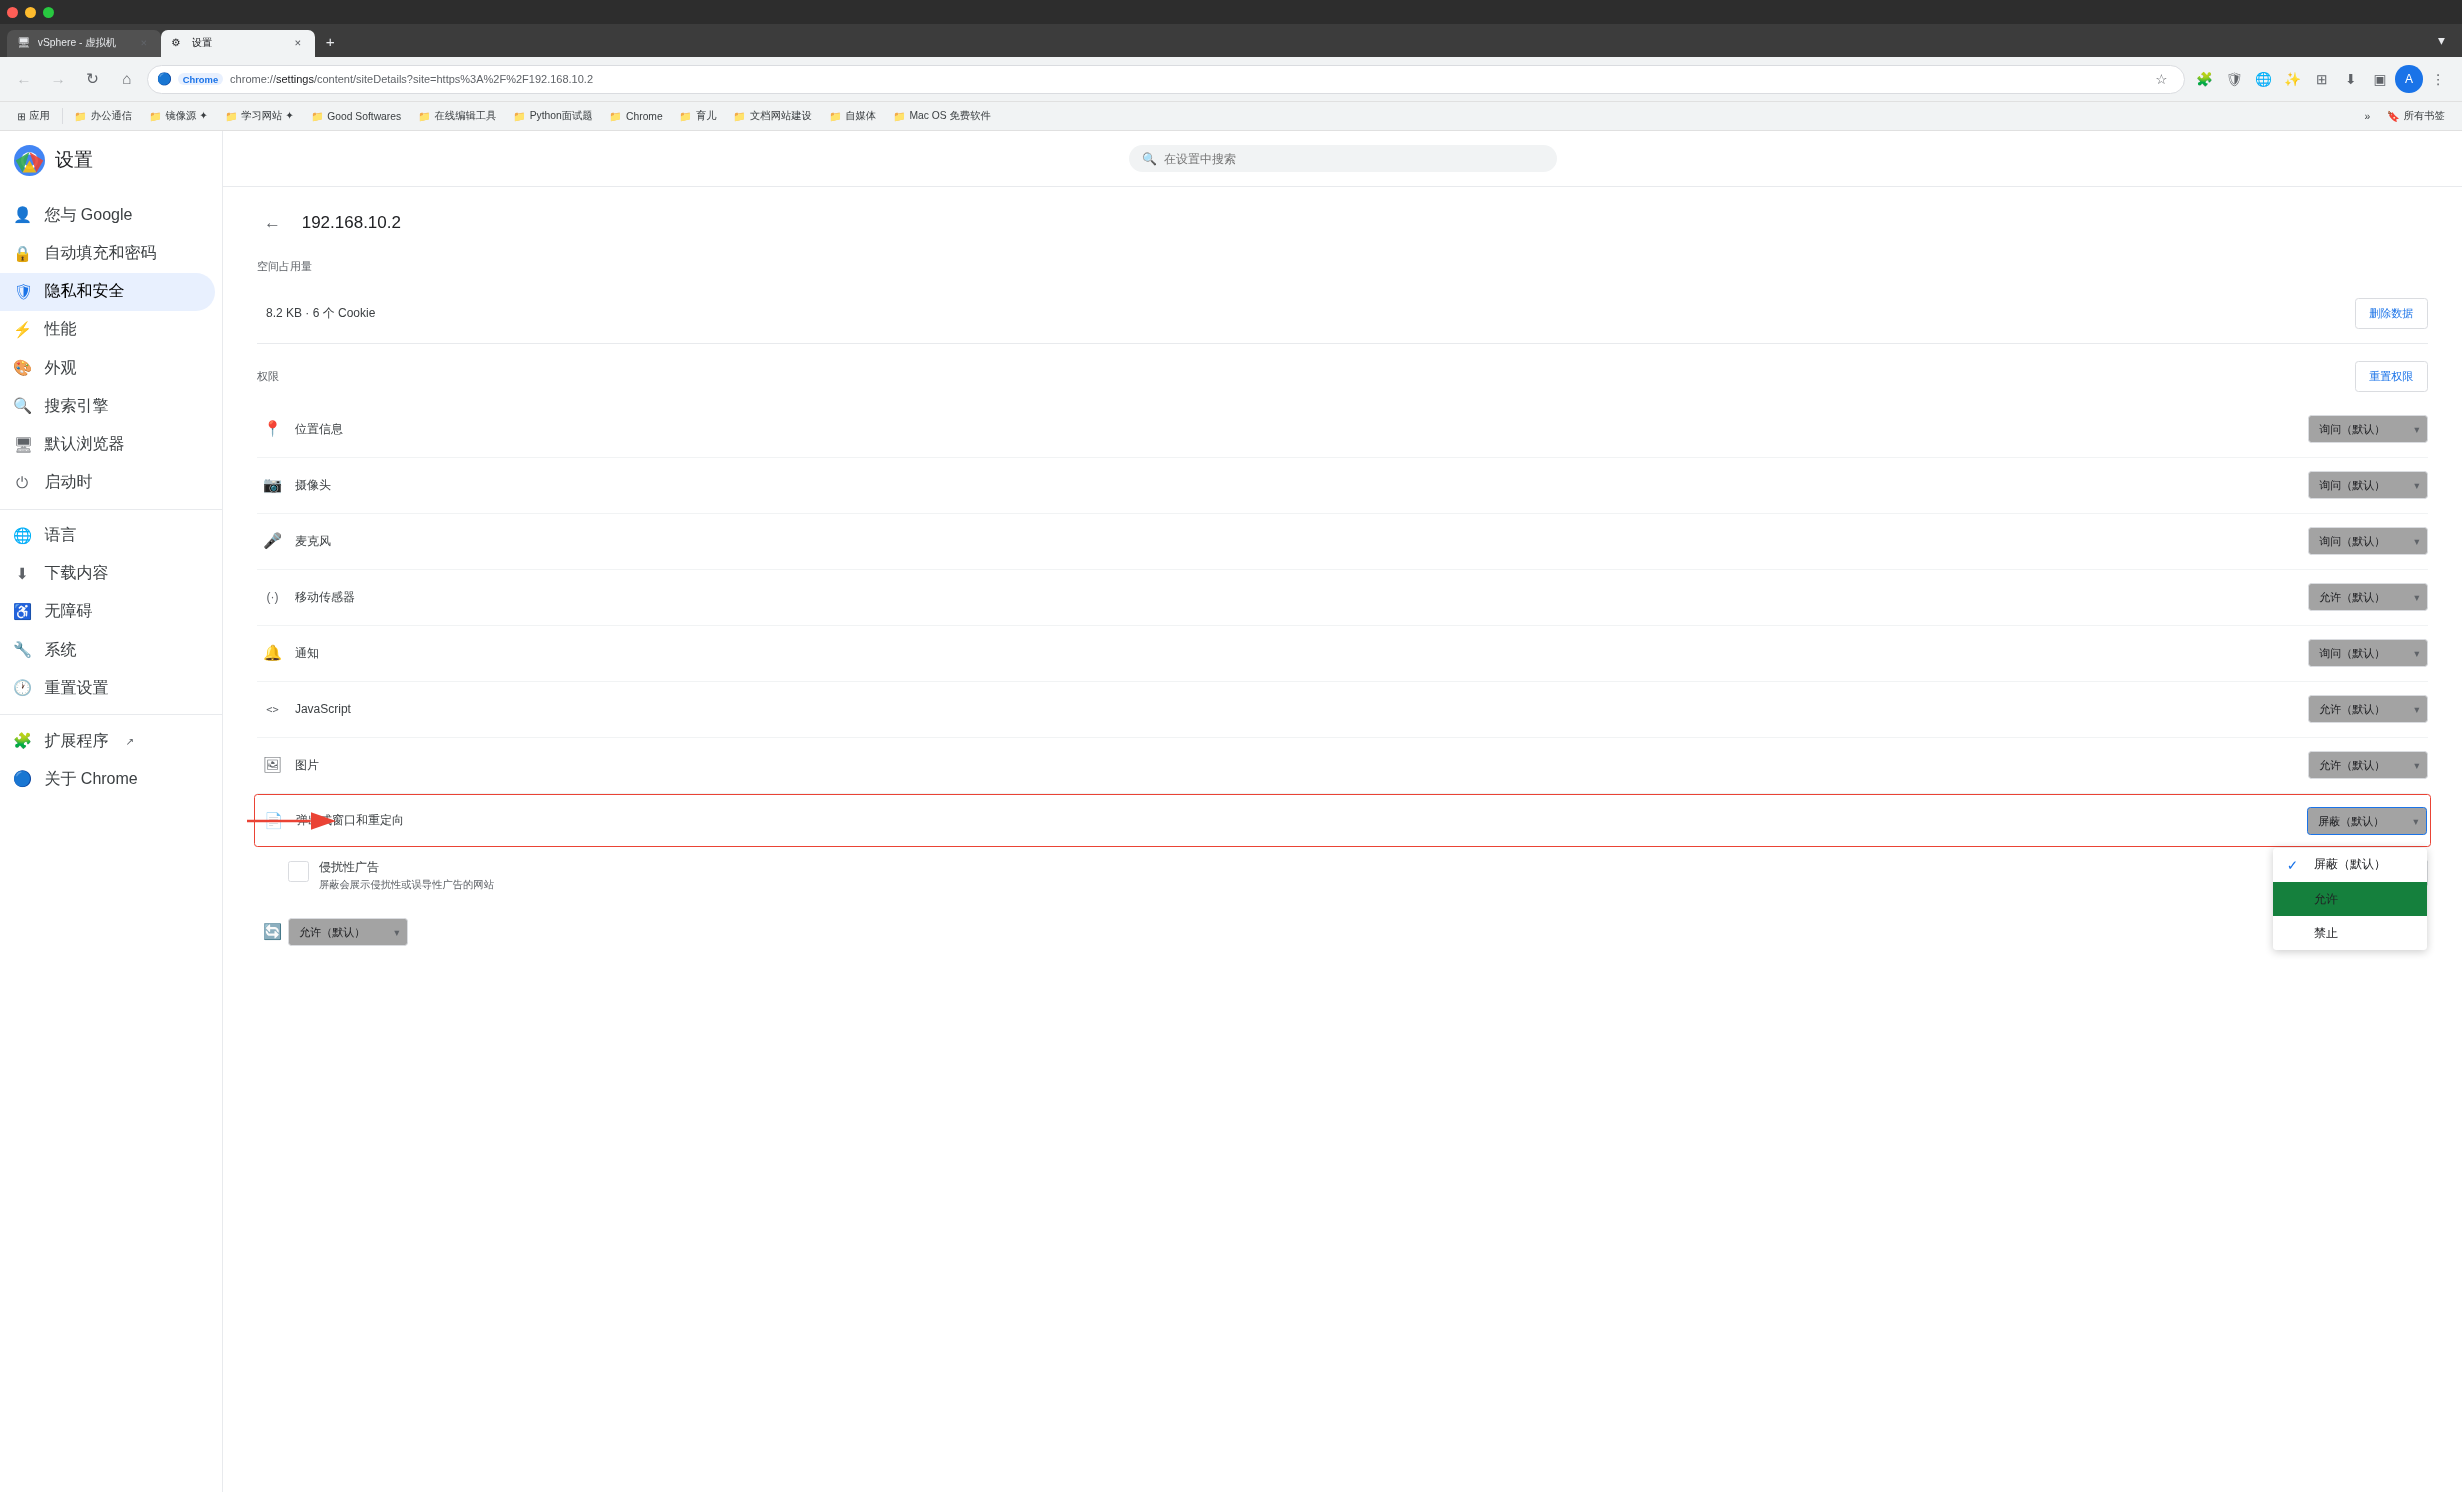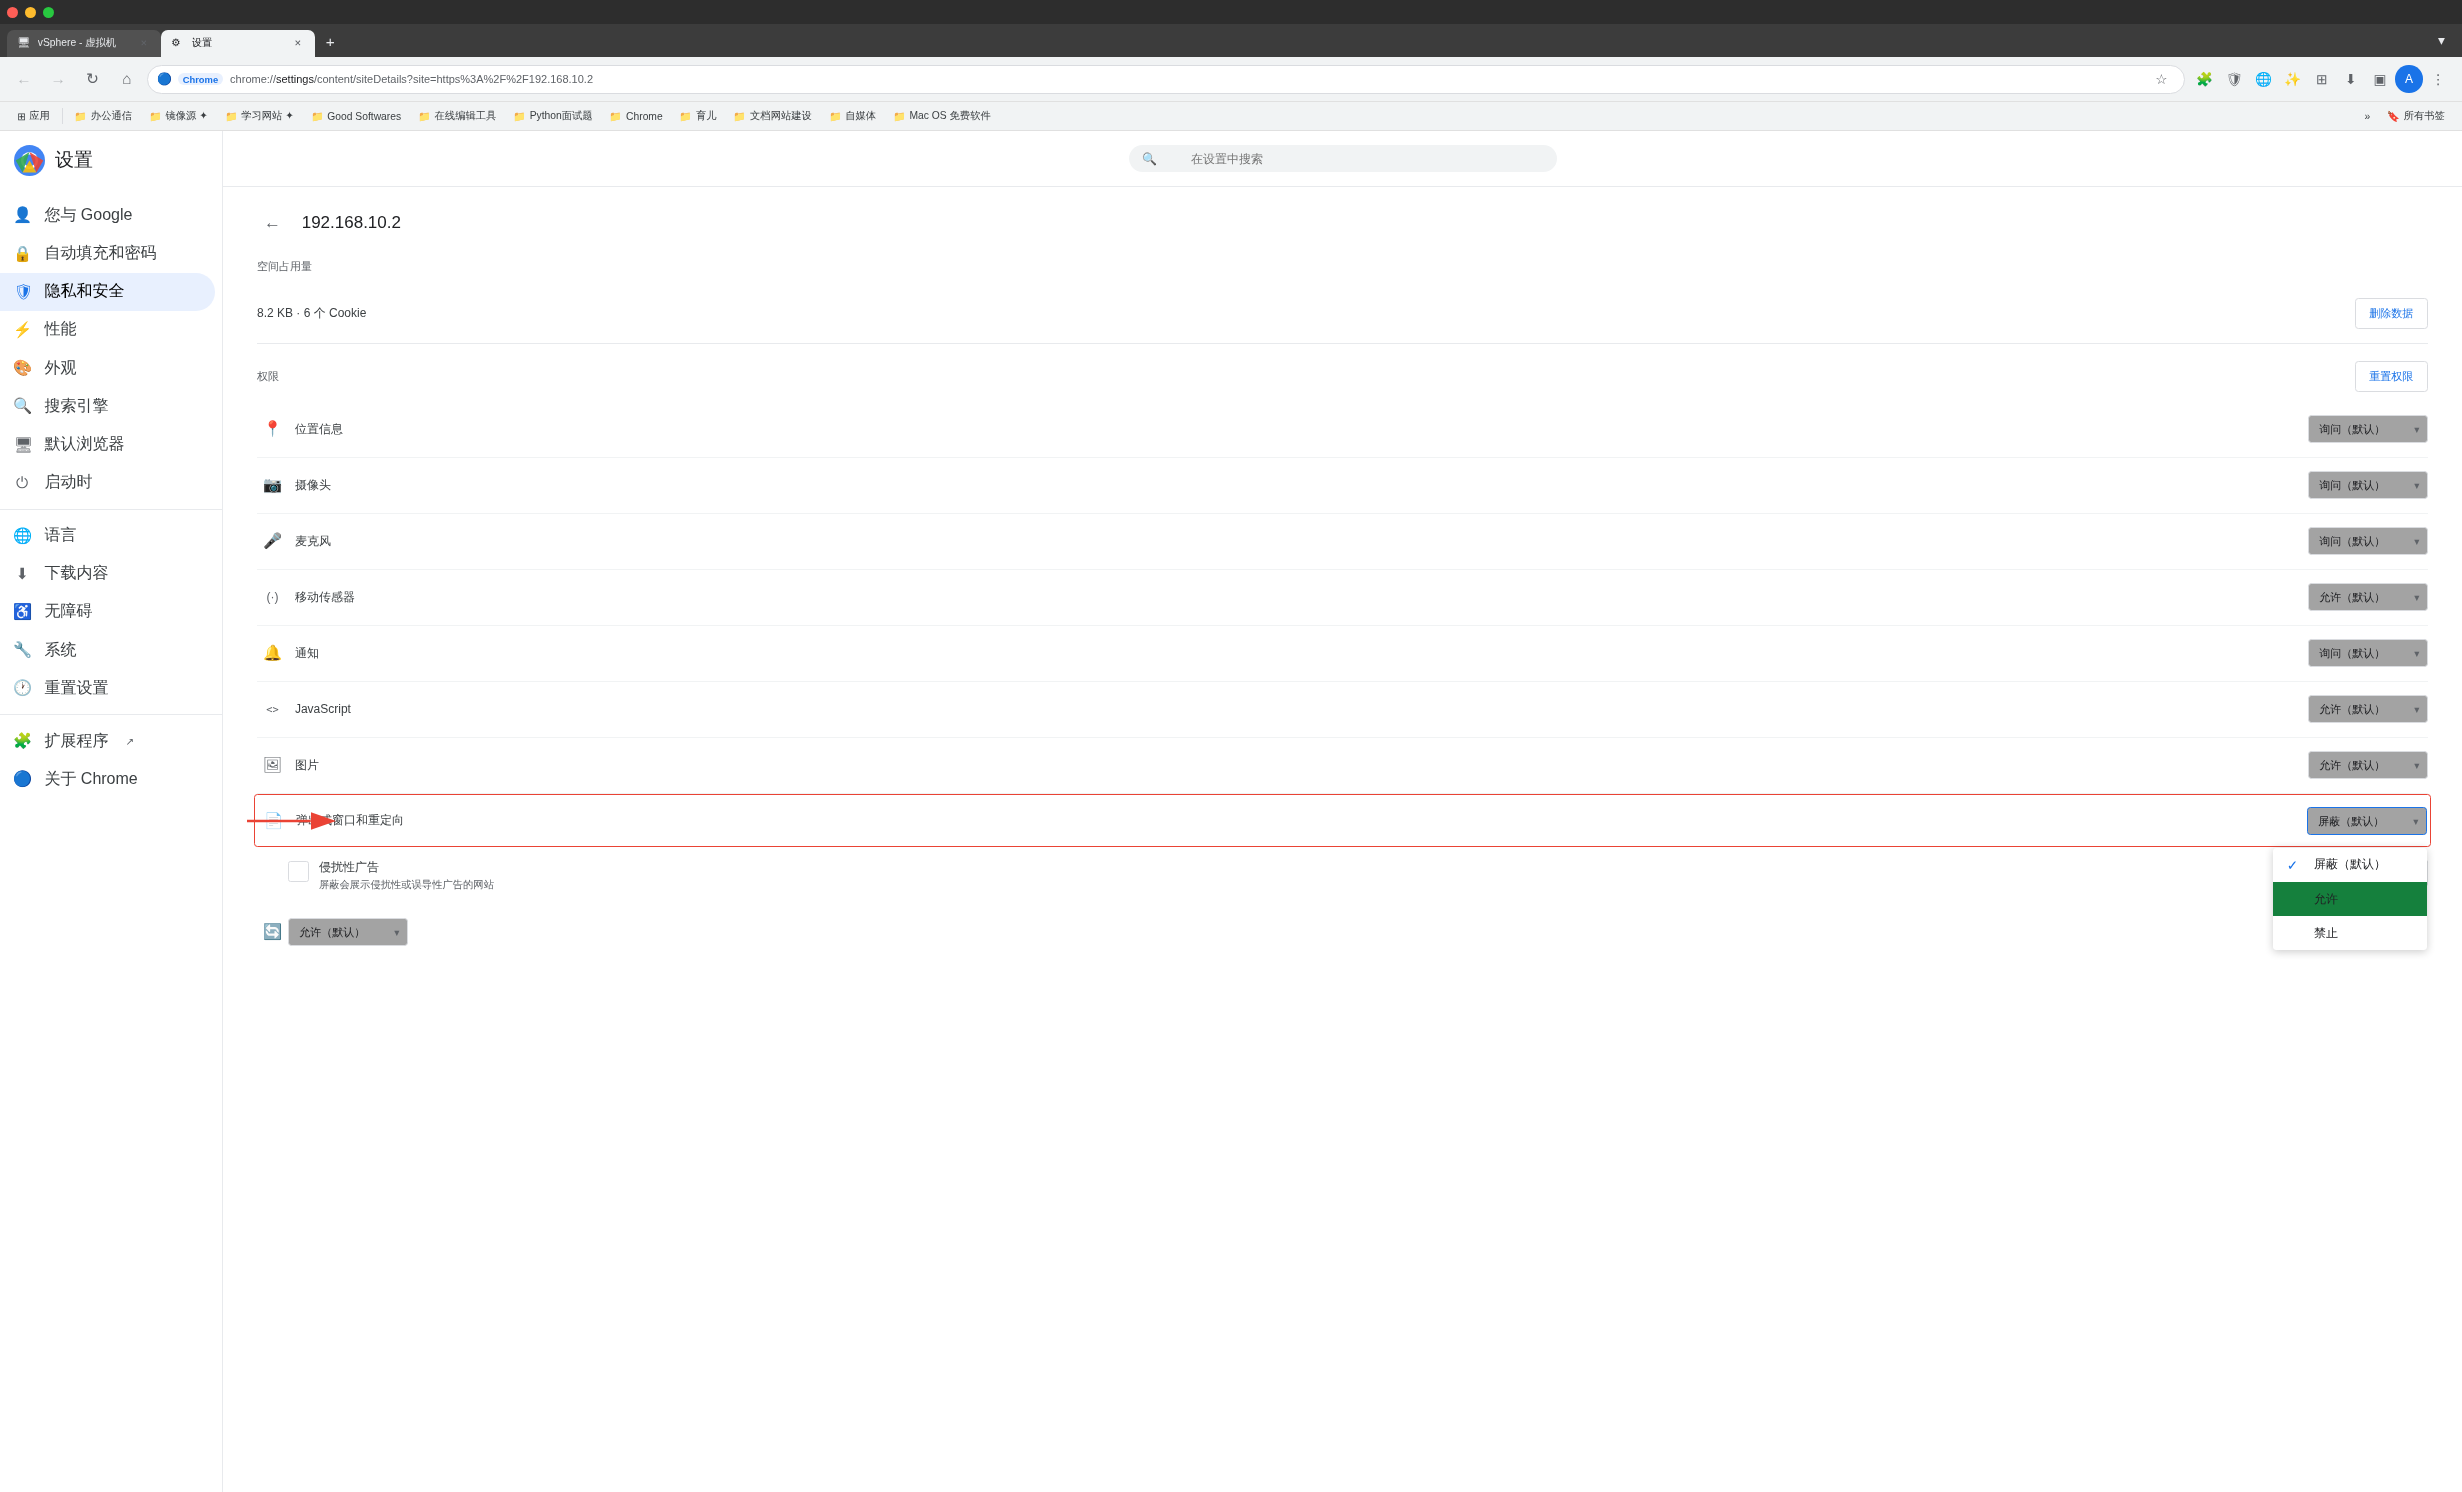--- a/index.html
+++ b/index.html
@@ -66,21 +66,21 @@
     .back-header { display: flex; align-items: center; gap: 13.7px; padding: 20.6px 34px 0; }
     .back-btn { width: 31px; height: 31px; border-radius: 50%; display: flex; align-items: center; justify-content: center; cursor: pointer; color: #5f6368; font-size: 17px; }
     .site-title { font-size: 17px; color: #202124; }
 
     
     .section { padding: 0 34px; }
     .section-title { font-size: 11px; color: #5f6368; margin: 20.6px 0 10.3px; }
 
     
     .storage-row { display: flex; align-items: center; justify-content: space-between; padding: 13.7px 0; border-bottom: 0.9px solid #e8eaed; }
-    .storage-info { font-size: 12px; color: #3c4043; }
+    .storage-info { font-size: 12px; color: #3c4043; margin-left: 9px; }
     .btn-outline { padding: 6.9px 13.7px; border: 0.9px solid #dadce0; border-radius: 3.4px; background: #fff; color: #1a73e8; font-size: 11px; cursor: pointer; }
 
     
     .permissions-header { display: flex; align-items: center; justify-content: space-between; padding: 17px 0 10.3px; }
     .permissions-title { font-size: 11px; color: #5f6368; }
     .permission-row { display: flex; align-items: center; padding: 12px 0; border-bottom: 0.9px solid #f1f3f4; position: relative; }
     .permission-row:last-child { border-bottom: none; }
     .perm-icon { width: 31px; height: 31px; display: flex; align-items: center; justify-content: center; color: #5f6368; font-size: 15.4px; flex-shrink: 0; }
     .perm-label { flex: 1; font-size: 12px; color: #3c4043; padding-left: 6.9px; }
     .perm-select { position: relative; display: inline-flex; align-items: center; }
@@ -297,21 +297,21 @@
       <span class="icon">🔵</span>
       <span class="label">关于 Chrome</span>
     </div>
   </div>
 
   <div class="content">
 
     <div style="padding: 13.7px 34px; border-bottom: 0.9px solid #e8eaed; background:#fff;">
       <div style="display:flex; align-items:center; background:#f1f3f4; border-radius:20.6px; padding: 6.9px 13.7px; gap:6.9px; max-width:428px; margin:0 auto;">
         <span style="color:#5f6368;">🔍</span>
-        <input type="text" style="border: none; background: transparent; font-size: 12px; color: rgb(60, 64, 67); flex: 1 1 0%; outline: none; margin-left: 27px;" placeholder="在设置中搜索">
+        <input type="text" style="border: none; background: transparent; font-size: 12px; color: rgb(60, 64, 67); flex: 1 1 0%; outline: none;" placeholder="在设置中搜索">
       </div>
     </div>
 
     <div class="back-header">
       <div class="back-btn">←</div>
       <span class="site-title">192.168.10.2</span>
     </div>
 
     <div class="section">
 

